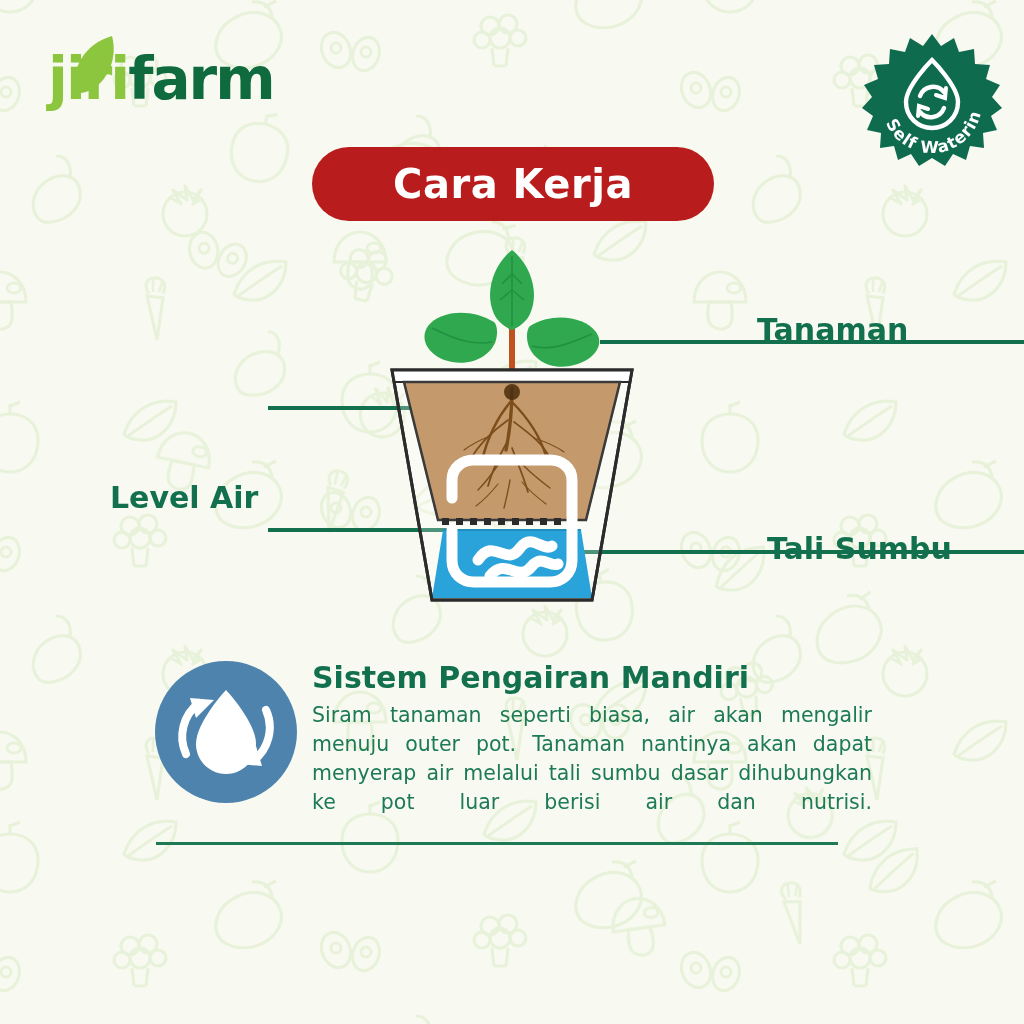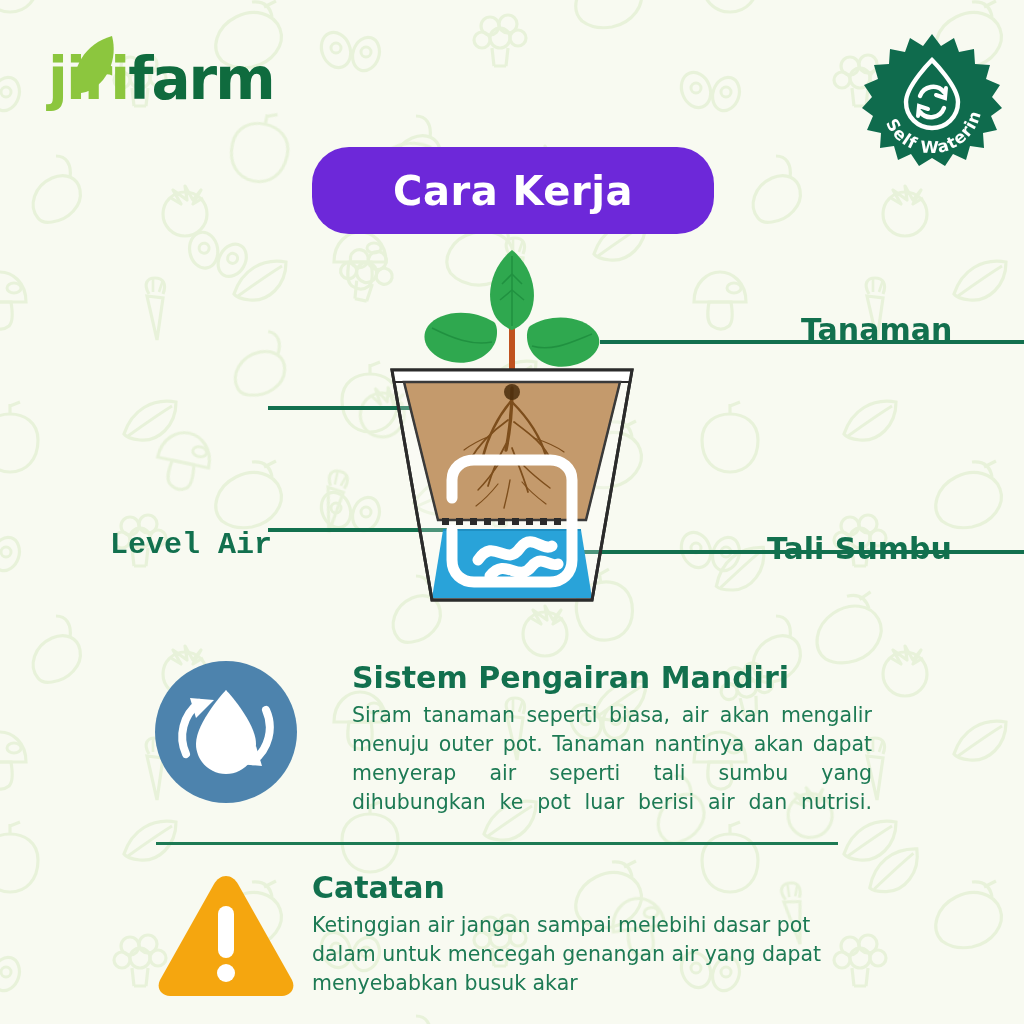--- a/index.html
+++ b/index.html
@@ -42,22 +42,22 @@
   
   #badge{
     position:absolute;left:862px;top:30px;
     width:140px;height:140px;
     z-index:5;
   }
 
   
   #title-pill{
     position:absolute;left:312px;top:147px;
-    width:402px;height:87px;
-    background:#6d28d9;
+    width:402px;height:74px;
+    background:#b91c1c;
     border-radius:37px;
     display:flex;align-items:center;justify-content:center;
     z-index:5;
   }
   #title-pill-label{
     color:#ffffff;
     font-size:40px;font-weight:bold;
     letter-spacing:0.5px;
     font-family:"DejaVu Sans", sans-serif;
   }
@@ -72,40 +72,40 @@
   
   .callout{
     position:absolute;
     color:#12704e;
     font-size:30px;font-weight:bold;
     white-space:nowrap;
     z-index:6;
     font-family:"DejaVu Sans", sans-serif;
   }
   #label-inner-pot{left:110px;top:388px;}
-  #label-level-air{left:110px;top:528px;font-family:Liberation Mono, monospace;}
-  #label-tanaman{left:757px;top:312px;margin-left:44px;}
+  #label-level-air{left:110px;top:480px;}
+  #label-tanaman{left:757px;top:312px;}
   #label-tali-sumbu{left:757px;top:531px;margin-left:10px;}
 
   
   #divider{
     position:absolute;left:156px;top:842px;
     width:682px;height:3px;
     background:#1d7a54;
     z-index:5;
   }
 
   
   .info-row{
     position:absolute;
     display:flex;
     align-items:flex-start;
     z-index:5;
   }
-  #row-system{left:152px;top:658px;width:720px;gap:40px;}
+  #row-system{left:152px;top:658px;width:720px;}
   #row-note{left:152px;top:868px;width:720px;}
 
   .info-icon{
     flex:0 0 auto;
     width:148px;height:140px;
     display:flex;align-items:flex-start;justify-content:center;
   }
   .info-body{
     flex:1 1 auto;
     padding-left:12px;
@@ -343,34 +343,20 @@
         <g fill="none" stroke="#ffffff" stroke-width="8" stroke-linecap="round">
           <path d="M34,96 A42,42 0 0 1 47,45"></path>
           <path d="M114,52 A42,42 0 0 1 101,103"></path>
         </g>
         <polygon fill="#ffffff" points="38,40 62,42 44,60"></polygon>
         <polygon fill="#ffffff" points="110,108 86,106 104,88"></polygon>
       </svg>
     </div>
     <div class="info-body">
       <div class="info-title">Sistem Pengairan Mandiri</div>
-      <p class="info-text justified">Siram tanaman seperti biasa, air akan mengalir menuju outer pot. Tanaman nantinya akan dapat menyerap air seperti tali sumbu yang dihubungkan ke pot luar berisi air dan nutrisi.</p>
+      <p class="info-text justified">Siram tanaman seperti biasa, air akan mengalir menuju outer pot. Tanaman nantinya akan dapat menyerap air melalui tali sumbu dasar dihubungkan ke pot luar berisi air dan nutrisi.</p>
     </div>
   </div>
 
   <div id="divider"></div>
 
-  <div class="info-row" id="row-note">
-    <div class="info-icon">
-      <svg width="148" height="134" viewBox="0 0 148 134">
-        <path d="M74,8 C79,8 83,11 86,16 L140,112 C144,120 139,128 130,128 L18,128
-                 C9,128 4,120 8,112 L62,16 C65,11 69,8 74,8 Z" fill="#f5a60f"></path>
-        <rect x="66" y="38" width="16" height="52" rx="8" fill="#ffffff"></rect>
-        <circle cx="74" cy="105" r="9" fill="#ffffff"></circle>
-      </svg>
-    </div>
-    <div class="info-body">
-      <div class="info-title">Catatan</div>
-      <p class="info-text info-text-left">Ketinggian air jangan sampai melebihi dasar pot dalam untuk mencegah genangan air yang dapat menyebabkan  busuk akar</p>
-    </div>
-  </div>
 
 </div>
 
 </body></html>

